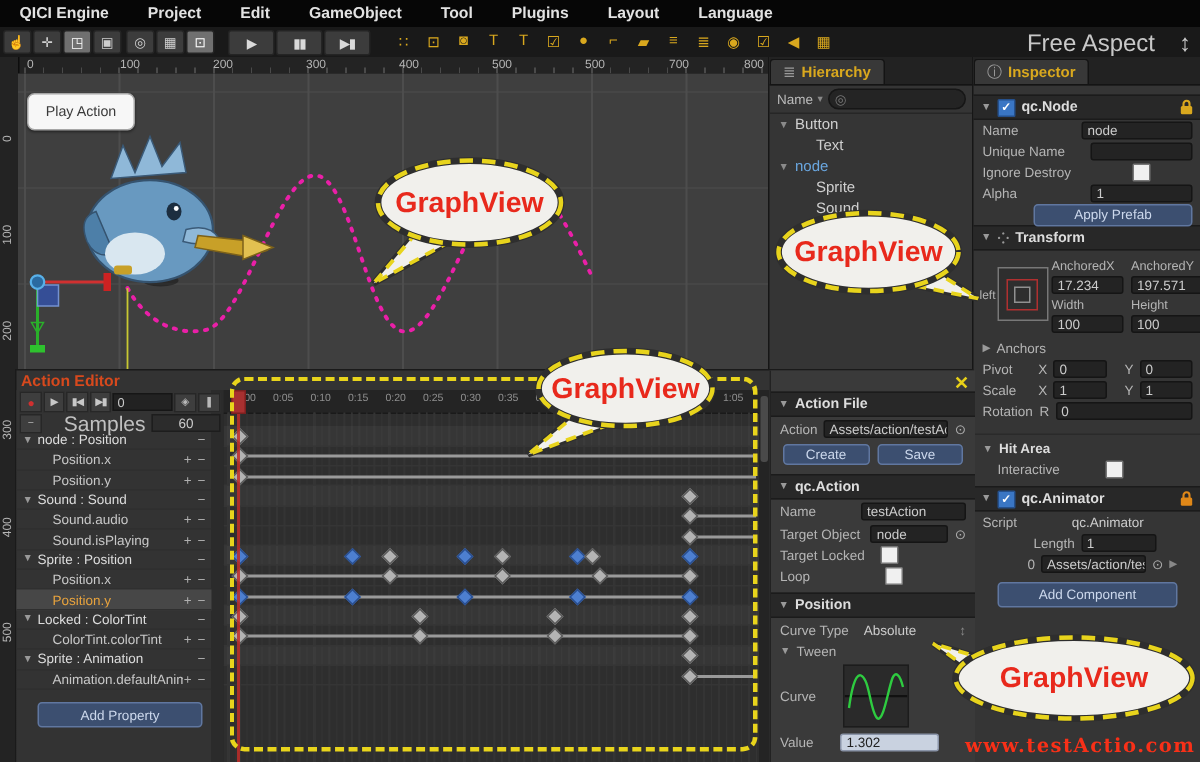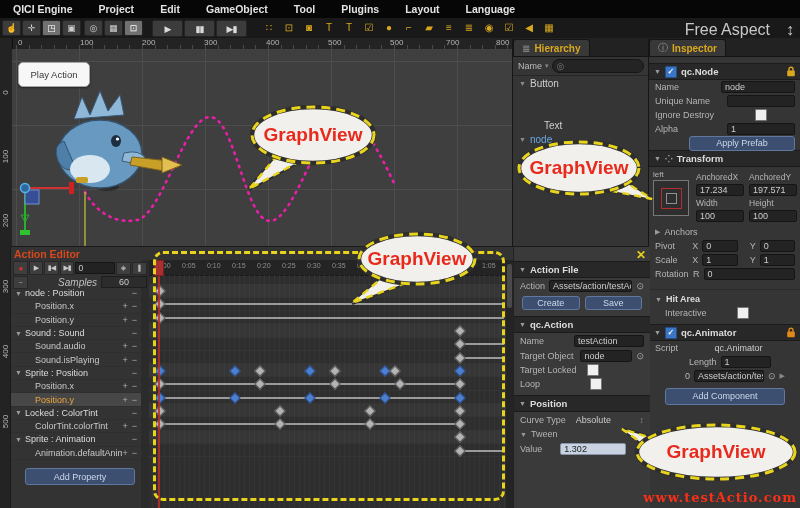--- a/index.html
+++ b/index.html
@@ -54,39 +54,39 @@
   .grow{flex:1;}
   .cb{width:10px;height:10px;background:#f0f0f0;border:1px solid #777;border-radius:1px;display:inline-flex;
       align-items:center;justify-content:center;font-size:8px;color:#fff;}
   .cb.checked{background:#3a76c4;border-color:#25508c;}
   .bluebtn{background:#3c4f70;border:1px solid #6077a0;border-radius:3px;color:#ccd8ec;font-size:9px;display:flex;
            align-items:center;justify-content:center;}
   .lock{margin-left:auto;}
   .tgrid{display:grid;grid-template-columns:48px 48px;gap:2px 5px;font-size:8.5px;color:#b5b5b5;}
   .tgrid .ival{height:10px;}
   .axlab{color:#b5b5b5;font-size:9px;}
-  .anchorbox{width:46px;display:flex;flex-direction:column;align-items:flex-start;gap:1px;}
+  .anchorbox{width:46px;display:flex;align-items:center;gap:1px;}
   .abox{width:34px;height:34px;border:1px solid #787878;background:#2e2e2e;display:flex;align-items:center;justify-content:center;}
   .ared{width:19px;height:19px;border:1px solid #b03030;display:flex;align-items:center;justify-content:center;}
   .agray{width:9px;height:9px;border:1px solid #909090;}
   
   #actioneditor{position:absolute;left:10px;top:246px;width:638px;height:262px;background:#333;border-top:1px solid #1a1a1a;
                 border-left:1px solid #1a1a1a;z-index:2;}
   #ae-title{position:absolute;left:3px;top:1px;color:#d7491d;font-size:10.5px;font-weight:bold;}
   #ae-left{position:absolute;left:0;top:13px;width:138px;height:249px;border-right:1px solid #1f1f1f;
            background:linear-gradient(90deg,#333 0 130px,#2b2b2b 130px 138px);}
   #ae-toolbar{position:absolute;left:2px;top:1px;height:14px;display:flex;gap:1px;align-items:center;width:134px;}
   .ae-btn{width:15px;height:12px;background:#3e3e3e;border:1px solid #272727;color:#c8c8c8;font-size:7px;display:flex;
           align-items:center;justify-content:center;letter-spacing:-1px;}
   .ae-btn.rec{color:#d03030;font-size:8px;}
   .ae-frame{width:40px;height:10px;background:#222;border:1px solid #161616;color:#ccc;font-size:8.5px;padding:0 2px;}
   .ae-mini{width:13px;height:11px;background:#3e3e3e;border:1px solid #272727;color:#b8b8b8;font-size:7px;display:flex;
            align-items:center;justify-content:center;}
   #ae-samples{position:absolute;left:2px;top:16px;height:12px;width:134px;display:flex;align-items:center;gap:4px;}
-  #ae-samples .slab{margin-left:auto;color:#c0c0c0;font-size:10px;font-style:italic;}
+  #ae-samples .slab{margin-left:auto;color:#c0c0c0;font-size:14px;}
   #ae-samples .sval{background:#2c2c2c;border:1px solid #1d1d1d;color:#ccc;font-size:9px;padding:0 17px;height:10px;line-height:10px;}
   .trk{position:absolute;left:0;width:130px;height:13.3px;display:flex;align-items:center;padding-left:12px;
        border-bottom:1px solid #2f2f2f;color:#c8c8c8;font-size:9px;box-sizing:border-box;}
   .trk.grp{padding-left:4px;color:#ddd;}
   .trk.tsel{background:#474747;}
   .trk.tsel .tname{color:#e8a33d;}
   .tarrow{color:#999;font-size:7px;margin-right:3px;}
   .tname{flex:1;overflow:hidden;white-space:nowrap;padding-left:12px;}
   .trk.grp .tname{padding-left:0;}
   .tbtns{display:flex;gap:4px;padding-right:4px;color:#b0b0b0;font-size:9px;}
@@ -246,35 +246,35 @@
     <span style="color:#888;font-size:7px">▾</span>
     <div id="hsearch">
       <span>◎</span>
     </div>
   </div>
   <div id="htree">
       <div class="htree-row" style="padding-left: 6px;">
         <span class="harrow">▼</span>
         <span class="hlabel">Button</span>
       </div>
-      <div class="htree-row" style="padding-left: 20px; margin-top: 28px;">
+      <div class="htree-row" style="padding-left: 20px;">
         <span class="harrow"></span>
         <span class="hlabel">Text</span>
       </div>
       <div class="htree-row hsel" style="padding-left: 6px;">
         <span class="harrow">▼</span>
         <span class="hlabel">node</span>
       </div>
       <div class="htree-row" style="padding-left: 20px;">
         <span class="harrow"></span>
-        <span class="hlabel">Sound</span>
+        <span class="hlabel">Sprite</span>
       </div>
       <div class="htree-row" style="padding-left: 20px;">
         <span class="harrow"></span>
-        <span class="hlabel">Sprite</span>
+        <span class="hlabel">Sound</span>
       </div>
     </div>
 </div>
 
 <div id="inspector" class="panel" style="left:648px;top:38px;width:152px;height:470px;">
   <div class="tabbar">
     <div class="tab">
       <span class="tabicon">ⓘ</span>
       <span class="tablabel">Inspector</span>
     </div>
@@ -659,20 +659,29 @@
       </div>
     <div class="irow" style="height:15px">
         <span>Curve Type</span>
       <span style="margin-left:6px;color:#ccc">Absolute</span>
       <span style="margin-left:auto;color:#888">↕</span>
       </div>
     <div class="irow">
         <span class="arr">▼</span>
       <span>Tween</span>
       </div>
+    <div class="curverow">
+      <span style="color:#b5b5b5;font-size:9px">Curve</span>
+      <div class="curvebox">
+        <svg width="42" height="40" viewBox="0 0 42 40">
+          <line x1="0" y1="20" x2="42" y2="20" stroke="#111" stroke-width="1.5"></line>
+          <path d="M3 28 C6 6 10 2 14 10 C17 16 18 32 22 35 C26 37 29 16 32 8 C34 3 37 6 39 14" fill="none" stroke="#2ecc40" stroke-width="1.6"></path>
+        </svg>
+      </div>
+    </div>
     <div class="irow" style="height:15px">
         <span>Value</span>
       <span class="lightval" style="width:58px;margin-left:14px">1.302</span>
       </div>
   </div>
 </div>
 
 <svg id="bubble-svg" viewBox="0 0 800 508">
     <g>
       <polygon points="276,157 300,161 249,189" fill="#f1f0ec" stroke="#2e2e2e" stroke-width="4"></polygon>

